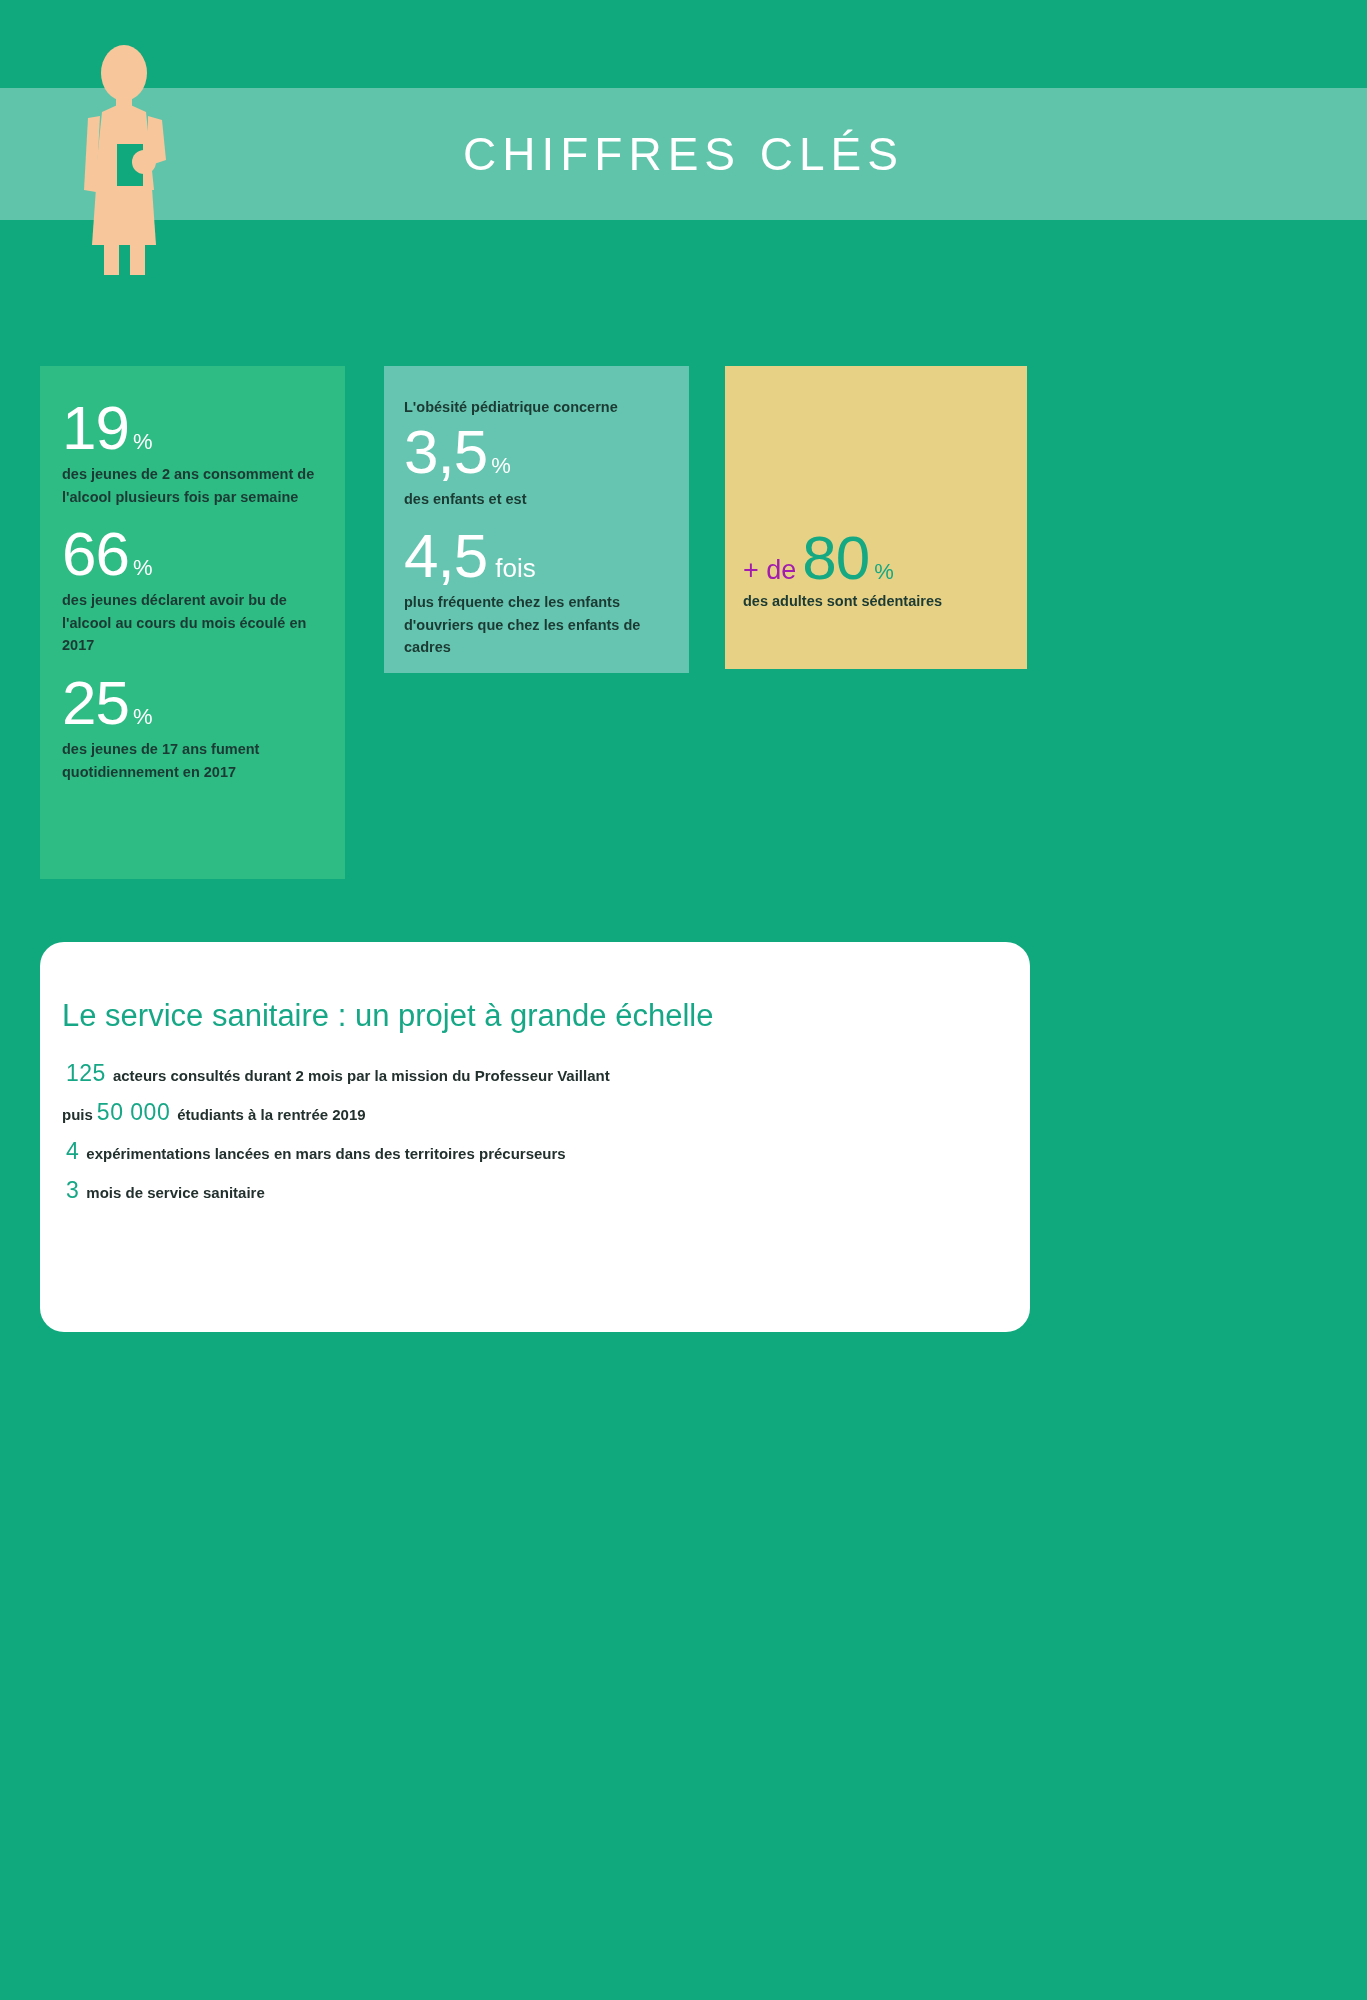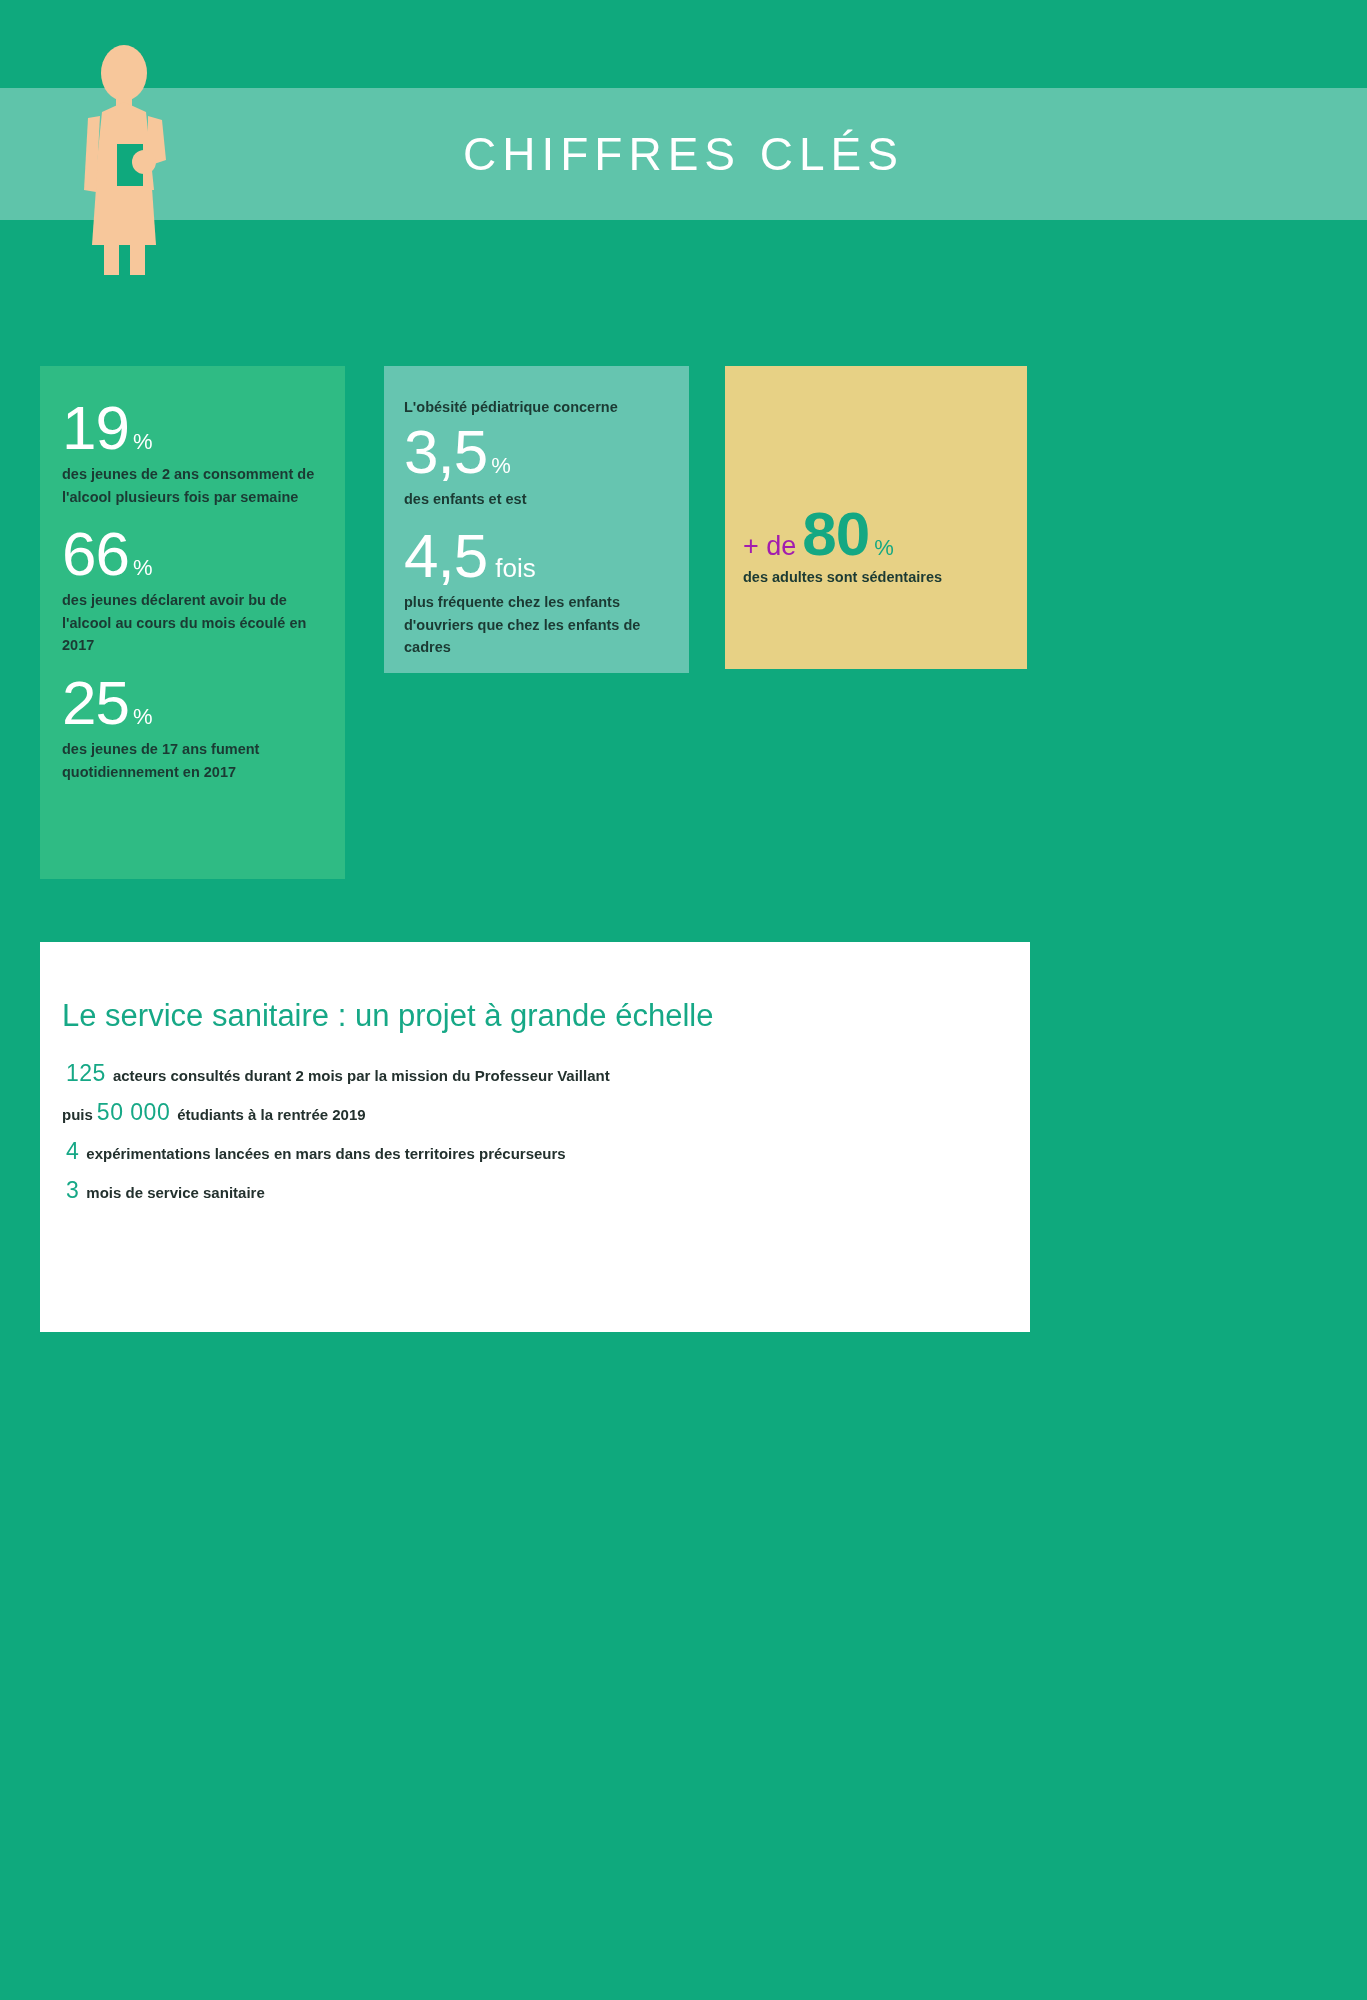--- a/index.html
+++ b/index.html
@@ -143,24 +143,25 @@
     color: #a21caf;
     font-size: 27px;
     font-weight: 400;
     display: inline-block;
     vertical-align: baseline;
     padding-right: 6px;
   }
   .bignum-y {
     color: #14A883;
     font-size: 62px;
-    font-weight: 700;
+    font-weight: 400;
     letter-spacing: -1px;
     display: inline-block;
     vertical-align: baseline;
+    margin-top: 24px;
   }
   .unit-y {
     color: #14A883;
     font-size: 22px;
     display: inline-block;
     padding-left: 5px;
   }
   .desc-y {
     color: #1b3a33;
     font-size: 14.5px;
@@ -171,20 +172,21 @@
   
   .panel {
     position: absolute;
     left: 40px;
     top: 942px;
     width: 990px;
     height: 390px;
     background: #ffffff;
     box-sizing: border-box;
     padding: 56px 40px 30px 22px;
+    border-radius: 24px;
   }
   .panel-title {
     color: #16A886;
     font-size: 31px;
     font-weight: 400;
     letter-spacing: 0px;
     margin: 0 0 26px 0;
   }
   .panel-list {
     list-style: none;

